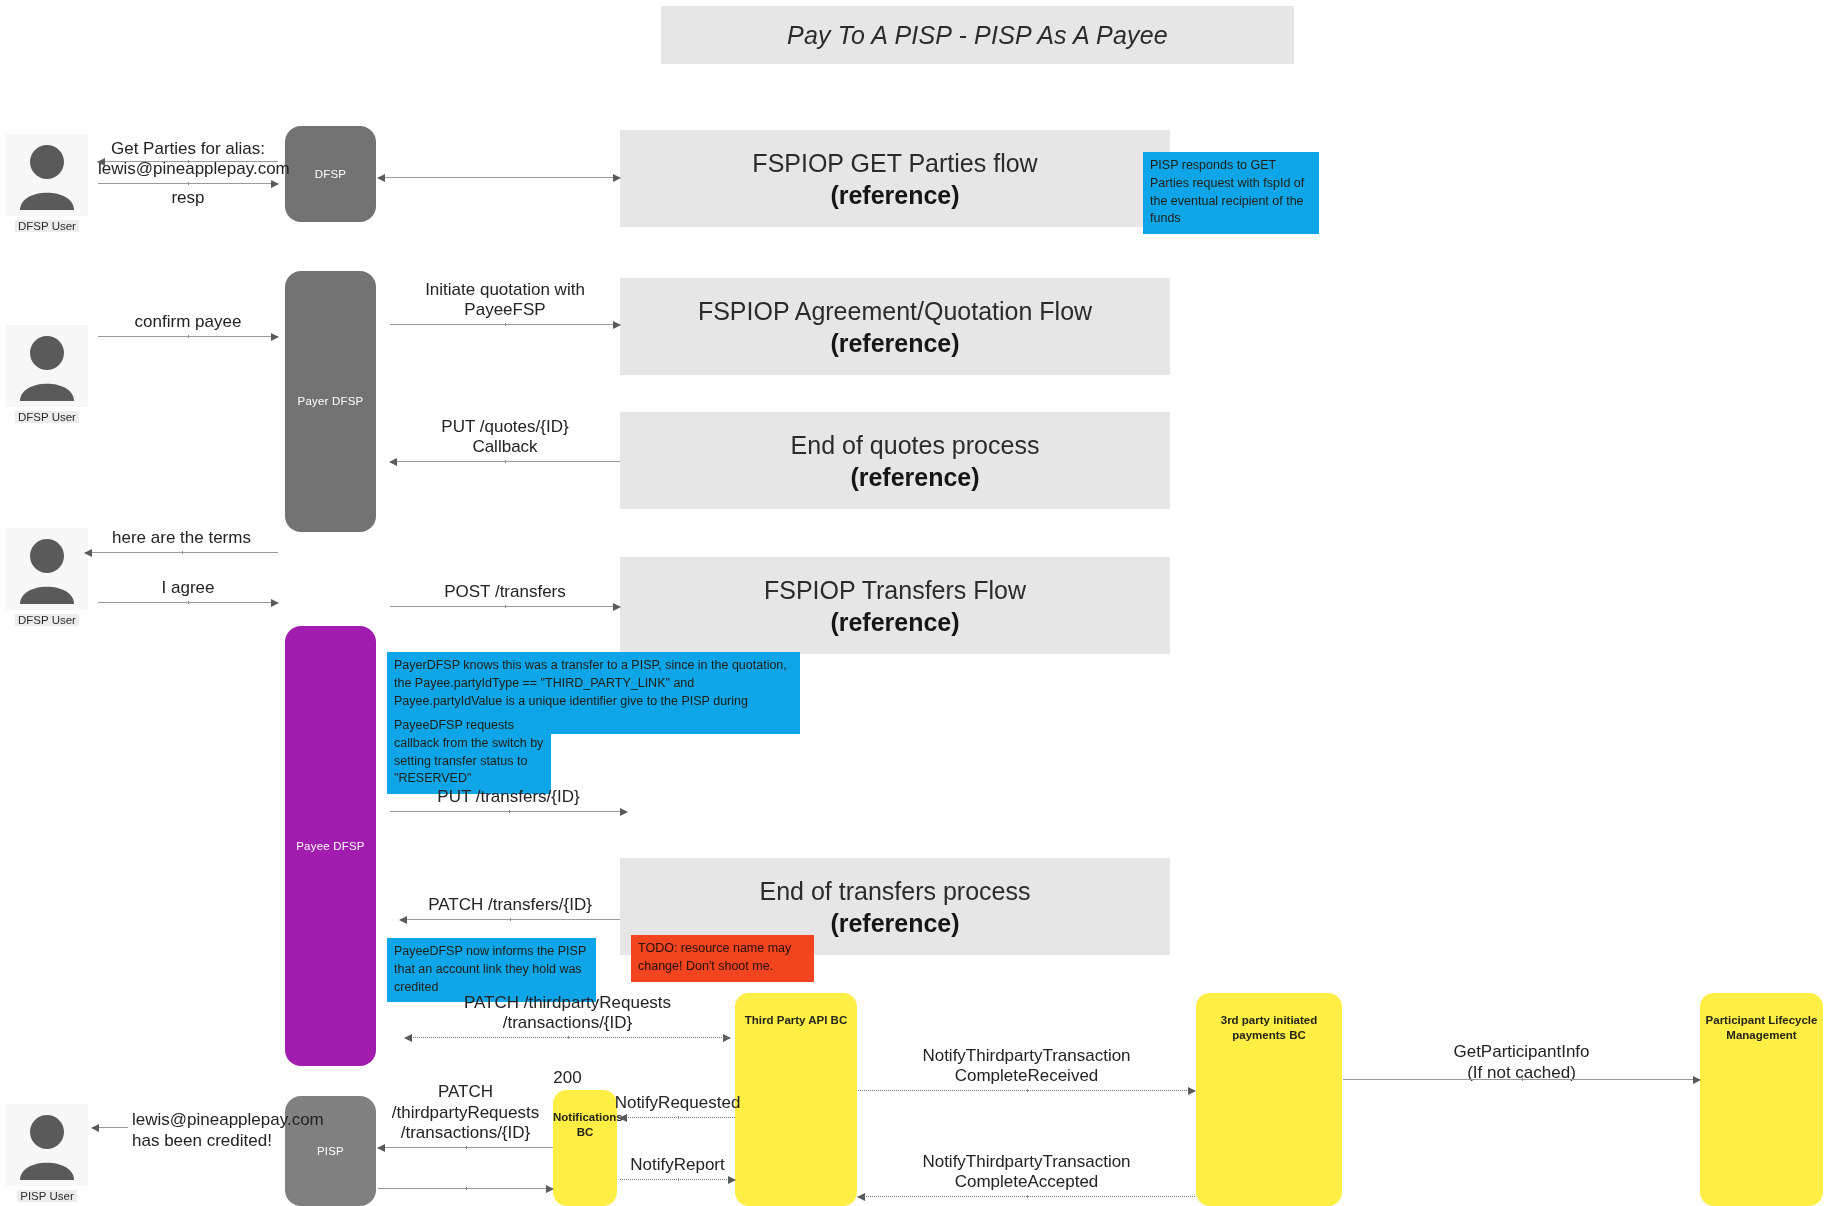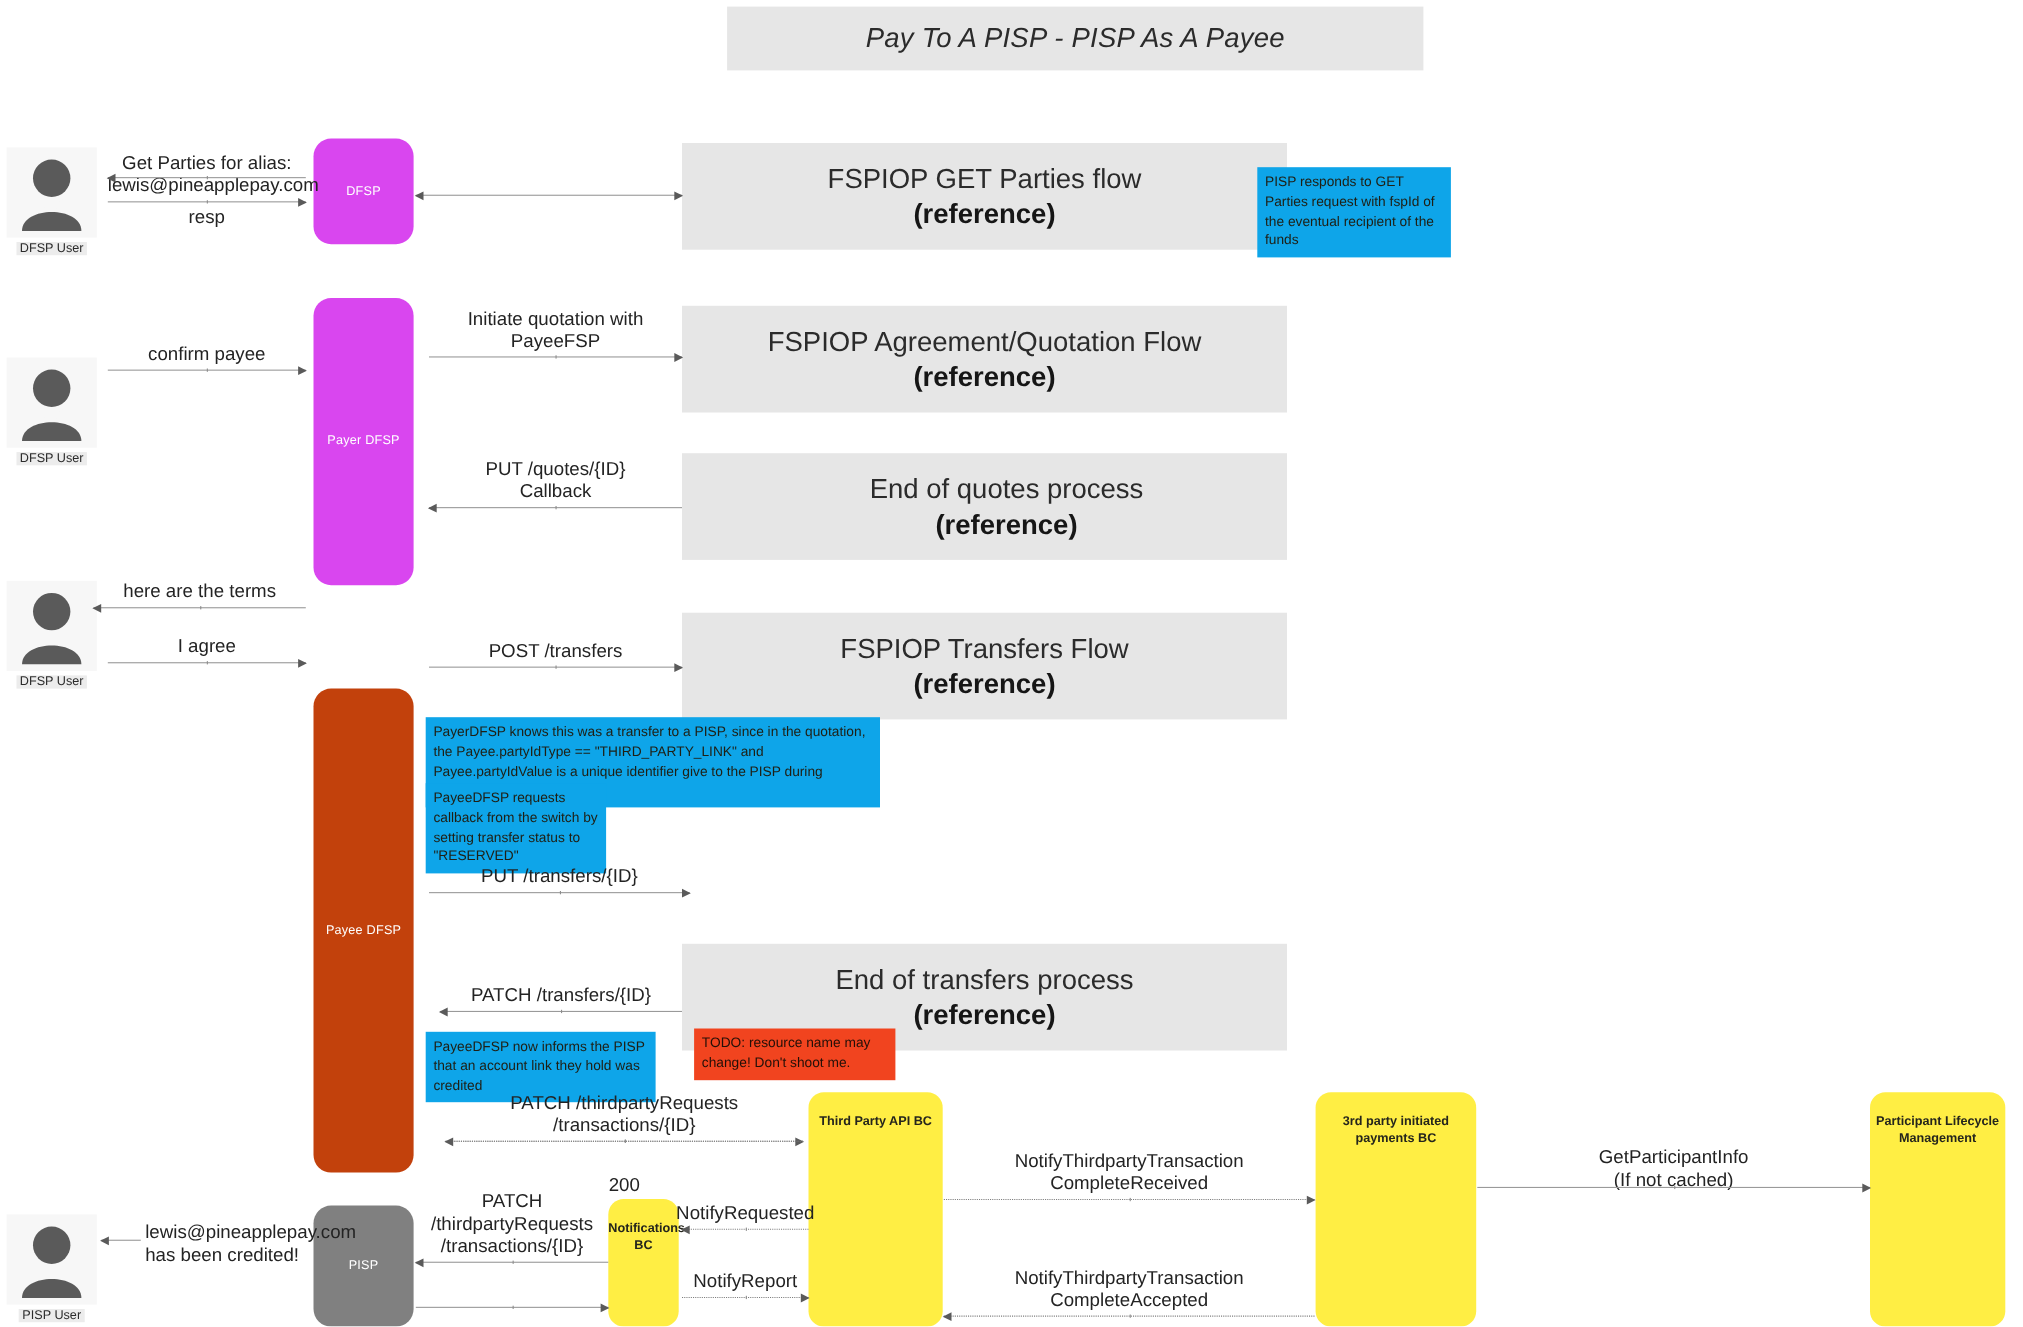--- a/index.html
+++ b/index.html
@@ -41,22 +41,22 @@
   
   .lifeline {
     border-radius: 16px;
     display: flex; align-items: center; justify-content: center;
     text-align: center;
     color: #ffffff;
     font-size: 11.5px;
     line-height: 1.25;
     letter-spacing: .2px;
   }
-  .lifeline.black  { background: #d946ef; }
-  .lifeline.purple { background: #c2410c; }
+  .lifeline.black  { background: #737373; }
+  .lifeline.purple { background: #a21caf; }
   .lifeline.grey   { background: #808080; }
 
   .bc-box {
     border-radius: 14px;
     background: #ffee44;
     color: #25251c;
     font-size: 11.5px;
     font-weight: bold;
     text-align: center;
     line-height: 1.3;

